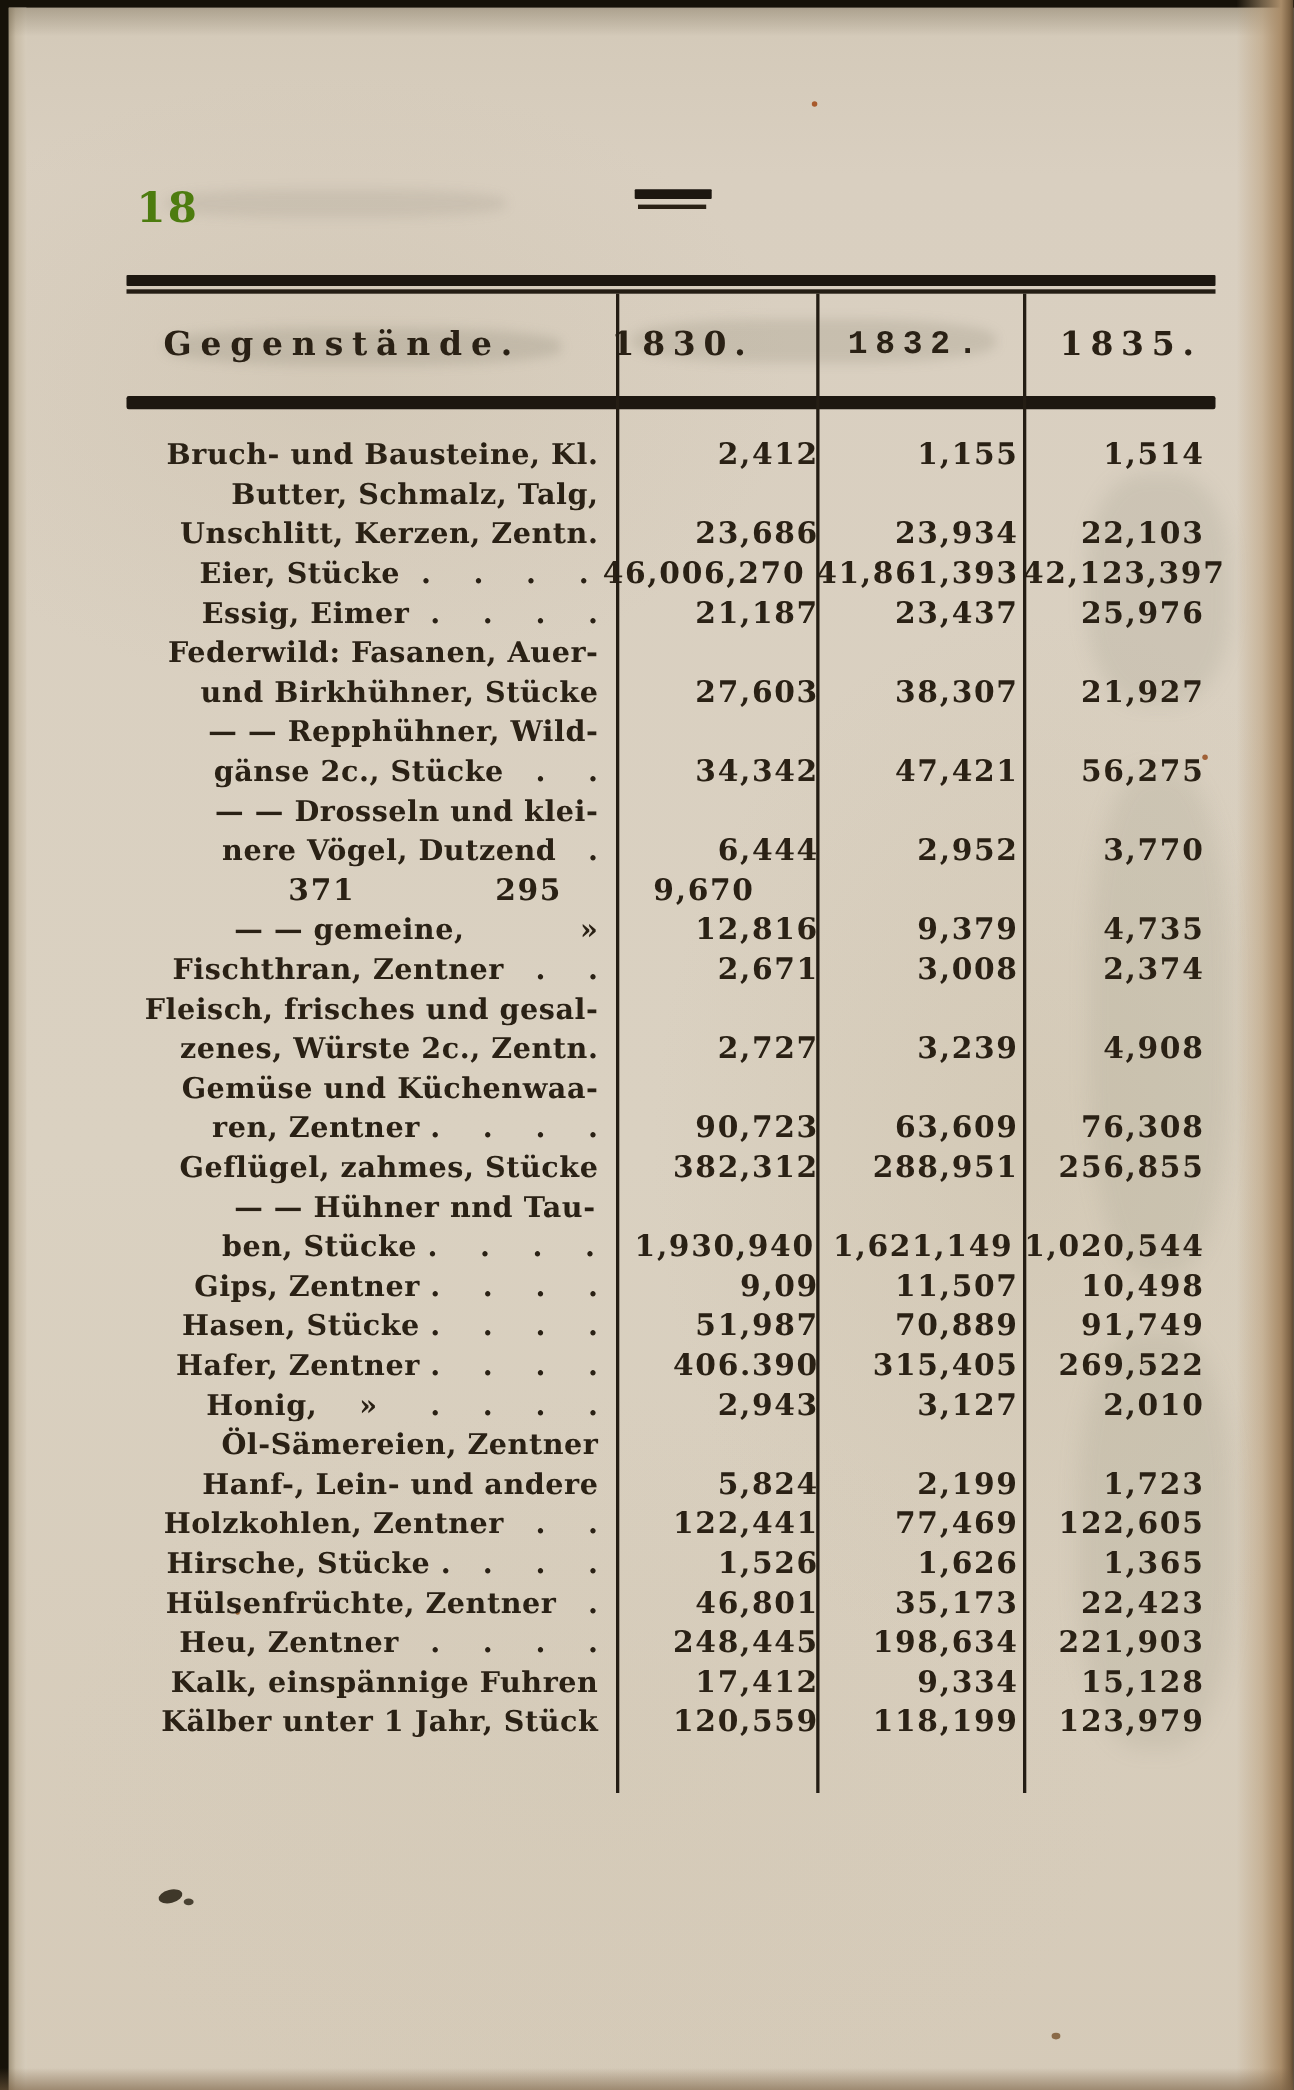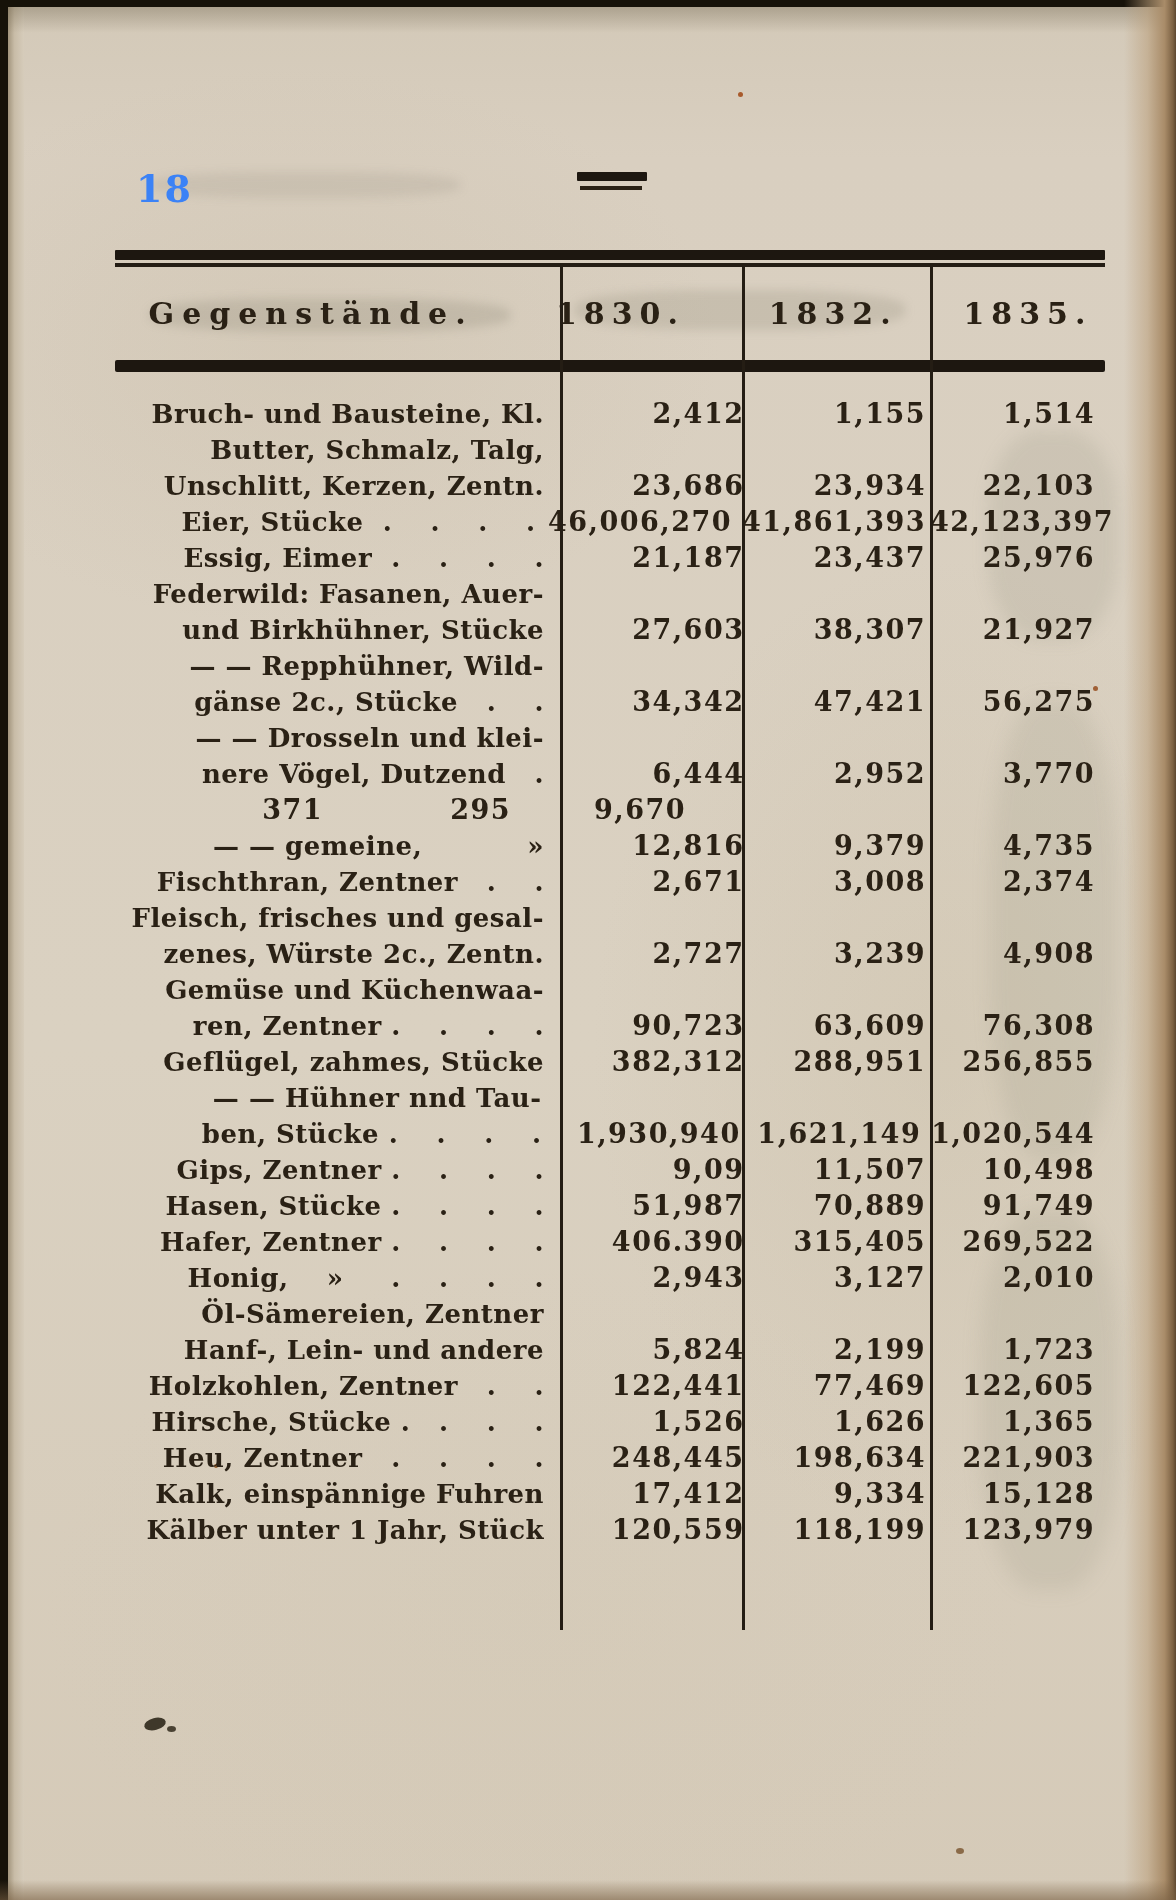--- a/index.html
+++ b/index.html
@@ -22,38 +22,38 @@
     background:linear-gradient(to bottom, rgba(110,98,75,.38), rgba(110,98,75,0));}
   .edge-right{position:absolute;right:0;top:0;width:52px;height:1900px;
     background:linear-gradient(to right, rgba(185,155,118,0) 0%, rgba(185,157,121,.55) 45%, #a98c69 78%, #7c6244 94%, #5c4730 100%);}
   .edge-bottom{position:absolute;left:0;bottom:0;width:1176px;height:20px;
     background:linear-gradient(to bottom, rgba(130,104,74,0), rgba(120,95,66,.6));}
 
   .stain{position:absolute;filter:blur(5px);border-radius:40%;}
   .speck{position:absolute;border-radius:50%;}
 
   .page-number{
-    position:absolute;left:136px;top:166px;
-    font-size:38px;font-weight:700;color:#3b82f6;letter-spacing:2px;
+    position:absolute;left:124px;top:166px;
+    font-size:38px;font-weight:700;color:#4d7c0f;letter-spacing:2px;
   }
   .ornament{position:absolute;left:577px;top:172px;width:70px;}
   .ornament .bar1{height:9px;background:#1d1710;border-radius:1px;}
   .ornament .bar2{height:4px;background:#2a2115;margin-top:5px;margin-left:3px;width:62px;}
 
   .table{position:absolute;left:115px;top:250px;width:990px;color:#2a2115;}
   .rule-a{height:10px;background:#1d1710;border-radius:1px;}
   .rule-b{height:4px;background:#241d14;margin-top:3px;}
   .rule-heavy{height:12px;background:#1d1710;border-radius:2px;}
 
   .header{display:flex;height:93px;align-items:center;font-weight:700;gap:18px;}
   .hcell{text-align:center;font-size:30px;}
   .hlabel{width:445px;letter-spacing:8px;}
   .hy{letter-spacing:7px;}
   .hy1{width:216px;}
-  .hy2{width:226px;}
+  .hy2{width:226px;font-family:Liberation Mono, monospace;}
   .hy3{width:175px;}
 
   .rows{padding-top:24px;}
   .row{display:flex;align-items:flex-end;}
   .label-cell{width:445px;box-sizing:border-box;padding-left:6px;font-weight:700;text-align:right;}
   .label-line{height:36px;line-height:36px;font-size:26px;white-space:pre;letter-spacing:0.5px;}
   .val{height:36px;line-height:36px;font-size:27px;font-weight:700;
        text-align:right;box-sizing:border-box;padding-right:10px;letter-spacing:1.5px;white-space:pre;}
   .v1{width:218px;}
   .v2{width:188px;}
@@ -276,20 +276,28 @@
       <div class="row">
         <div class="label-cell">
           <div class="label-line">Hirsche, Stücke .   .    .    .</div>
         </div>
         <div class="val v1">1,526</div>
         <div class="val v2">1,626</div>
         <div class="val v3">1,365</div>
       </div>
       <div class="row">
         <div class="label-cell">
+          <div class="label-line">Hülsenfrüchte, Zentner   .</div>
+        </div>
+        <div class="val v1">46,801</div>
+        <div class="val v2">35,173</div>
+        <div class="val v3">22,423</div>
+      </div>
+      <div class="row">
+        <div class="label-cell">
           <div class="label-line">Heu, Zentner   .    .    .    .</div>
         </div>
         <div class="val v1">248,445</div>
         <div class="val v2">198,634</div>
         <div class="val v3">221,903</div>
       </div>
       <div class="row">
         <div class="label-cell">
           <div class="label-line">Kalk, einspännige Fuhren</div>
         </div>

